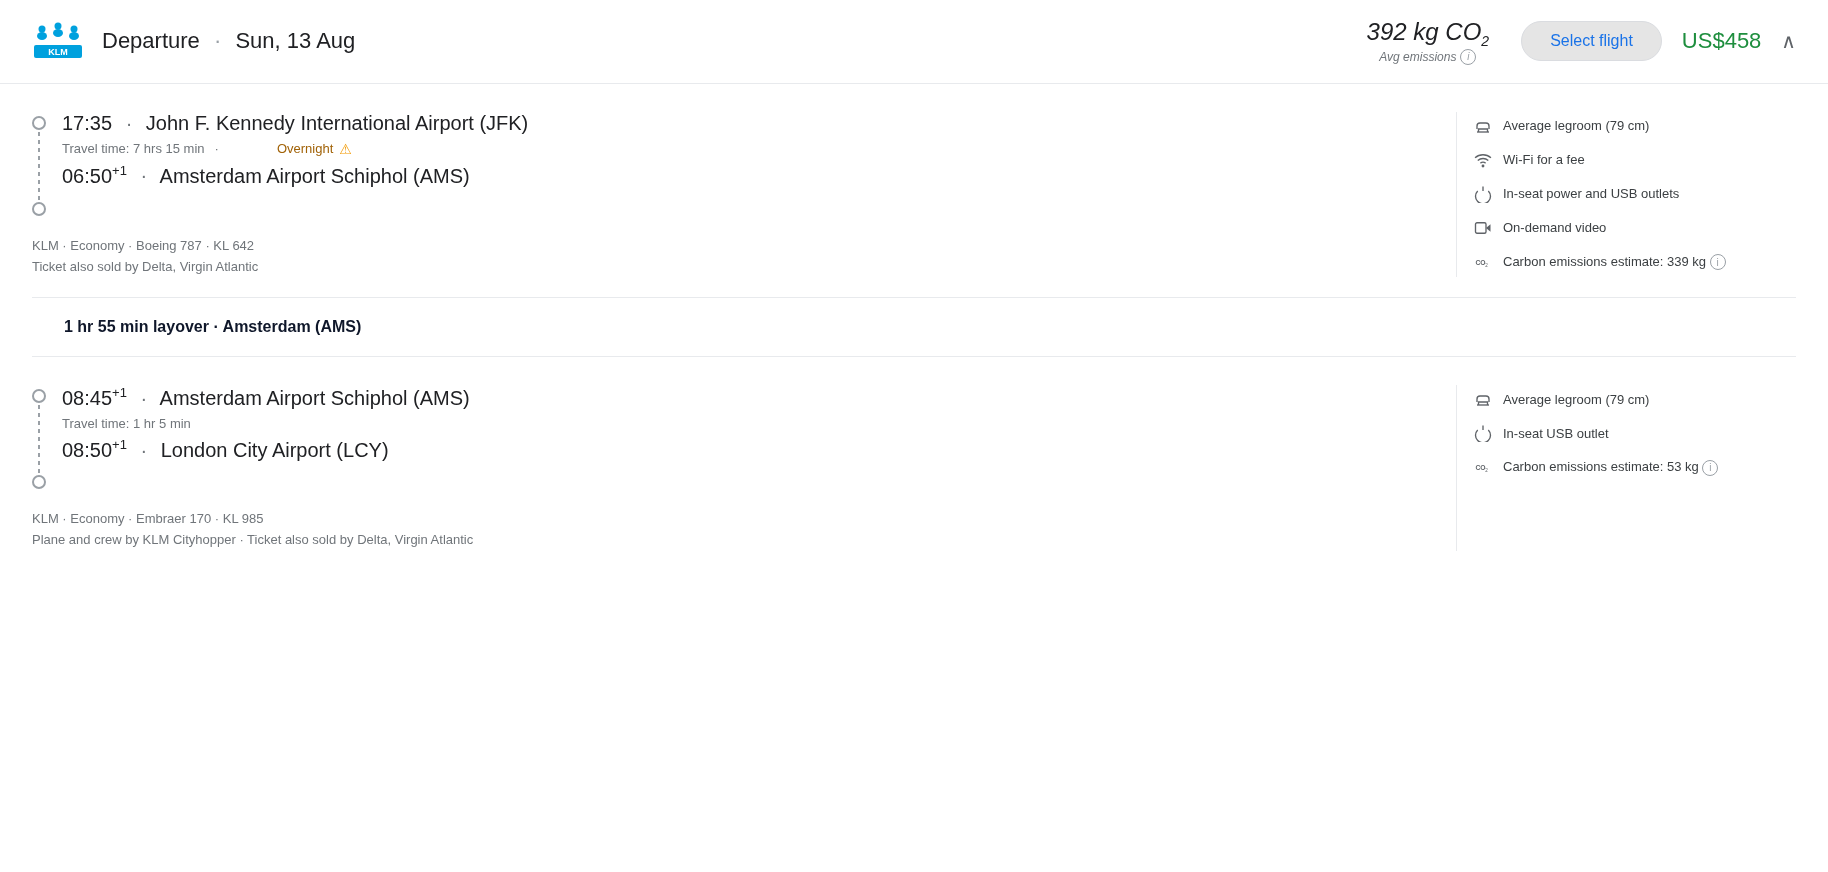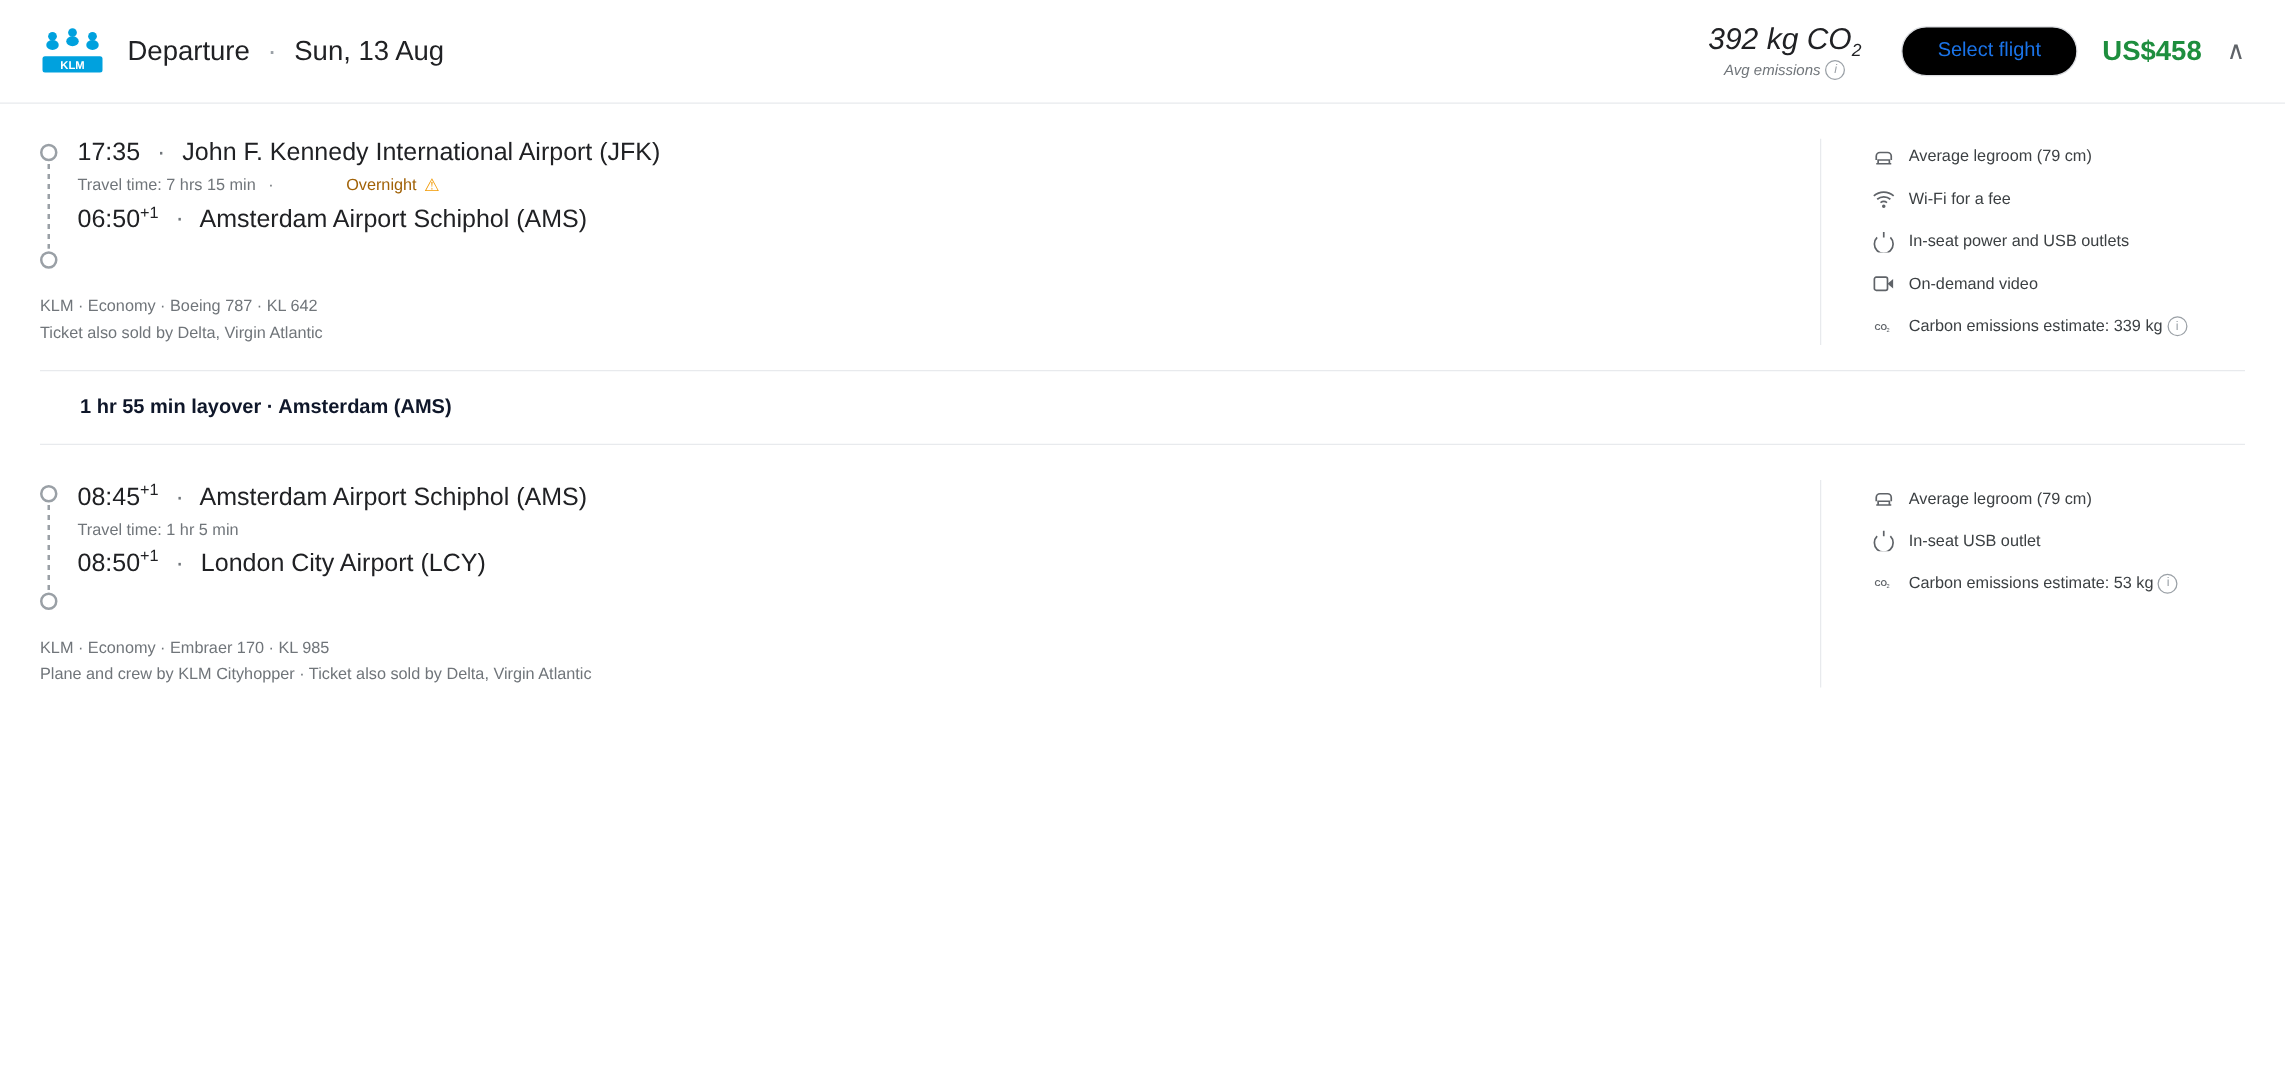--- a/index.html
+++ b/index.html
@@ -63,27 +63,27 @@
       align-items: center;
       gap: 20px;
     }
     .select-flight-btn {
       border: 1px solid #dadce0;
       border-radius: 24px;
       padding: 10px 28px;
       font-size: 16px;
       color: #1a73e8;
       font-weight: 500;
-      background: #000000;
+      background: #e5e5e5;
       cursor: pointer;
       white-space: nowrap;
     }
     .price {
       font-size: 22px;
-      font-weight: 700;
+      font-weight: 400;
       color: #1e8e3e;
       white-space: nowrap;
     }
     .chevron-up {
       display: flex;
       align-items: center;
       color: #5f6368;
       cursor: pointer;
       font-size: 20px;
     }
@@ -99,21 +99,21 @@
       border-bottom: 1px solid #e8eaed;
       display: flex;
       gap: 0;
     }
     .flight-segment-left {
       flex: 1;
       padding-right: 40px;
     }
     .flight-segment-right {
       width: 340px;
-      padding-left: 40px;
+      padding-left: 16px;
       border-left: 1px solid #e8eaed;
       display: flex;
       flex-direction: column;
       gap: 14px;
       justify-content: flex-start;
       padding-top: 4px;
     }
 
     .timeline {
       display: flex;

